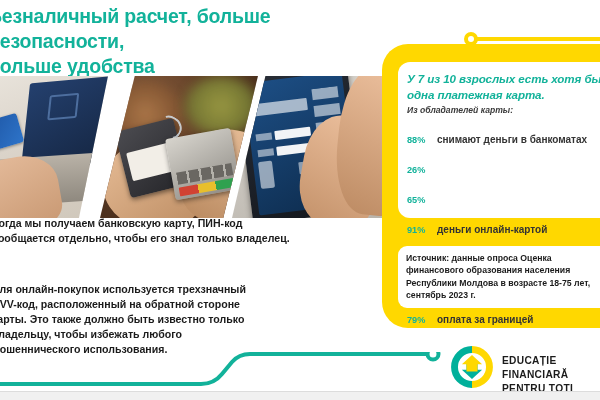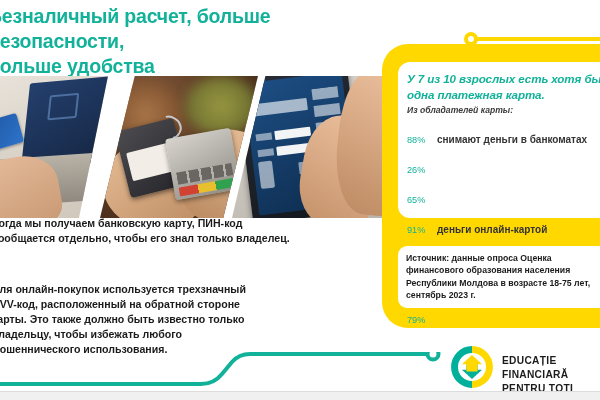--- a/index.html
+++ b/index.html
@@ -189,21 +189,21 @@
   .stats-list { margin-top: 3px; }
   .stat-row {
     display: flex;
     align-items: baseline;
     line-height: 1.52;
     white-space: nowrap;
   }
   .stat-pct {
     color: #12b29a;
     font-size: 9.2px;
-    font-weight: normal;
+    font-weight: bold;
     width: 30px;
     flex: 0 0 30px;
     margin-top: 16px;
   }
   .stat-label {
     color: #333333;
     font-size: 10px;
     font-weight: bold;
   }
 
@@ -357,20 +357,21 @@
       </div>
       <div class="stat-row">
         <span class="stat-pct">38%</span>
       </div>
       <div class="stat-row">
         <span class="stat-pct">6%</span>
         <span class="stat-label">оплата с помощью Apple/Google Pay</span>
       </div>
       <div class="stat-row">
         <span class="stat-pct">79%</span>
+        <span class="stat-label">оплата за границей</span>
       </div>
     </div>
   </div>
 
   <div class="source-card">
     <div class="source-text">Источник: данные опроса Оценка
 финансового образования населения
 Республики Молдова в возрасте 18-75 лет,
 сентябрь 2023 г.</div>
   </div>

